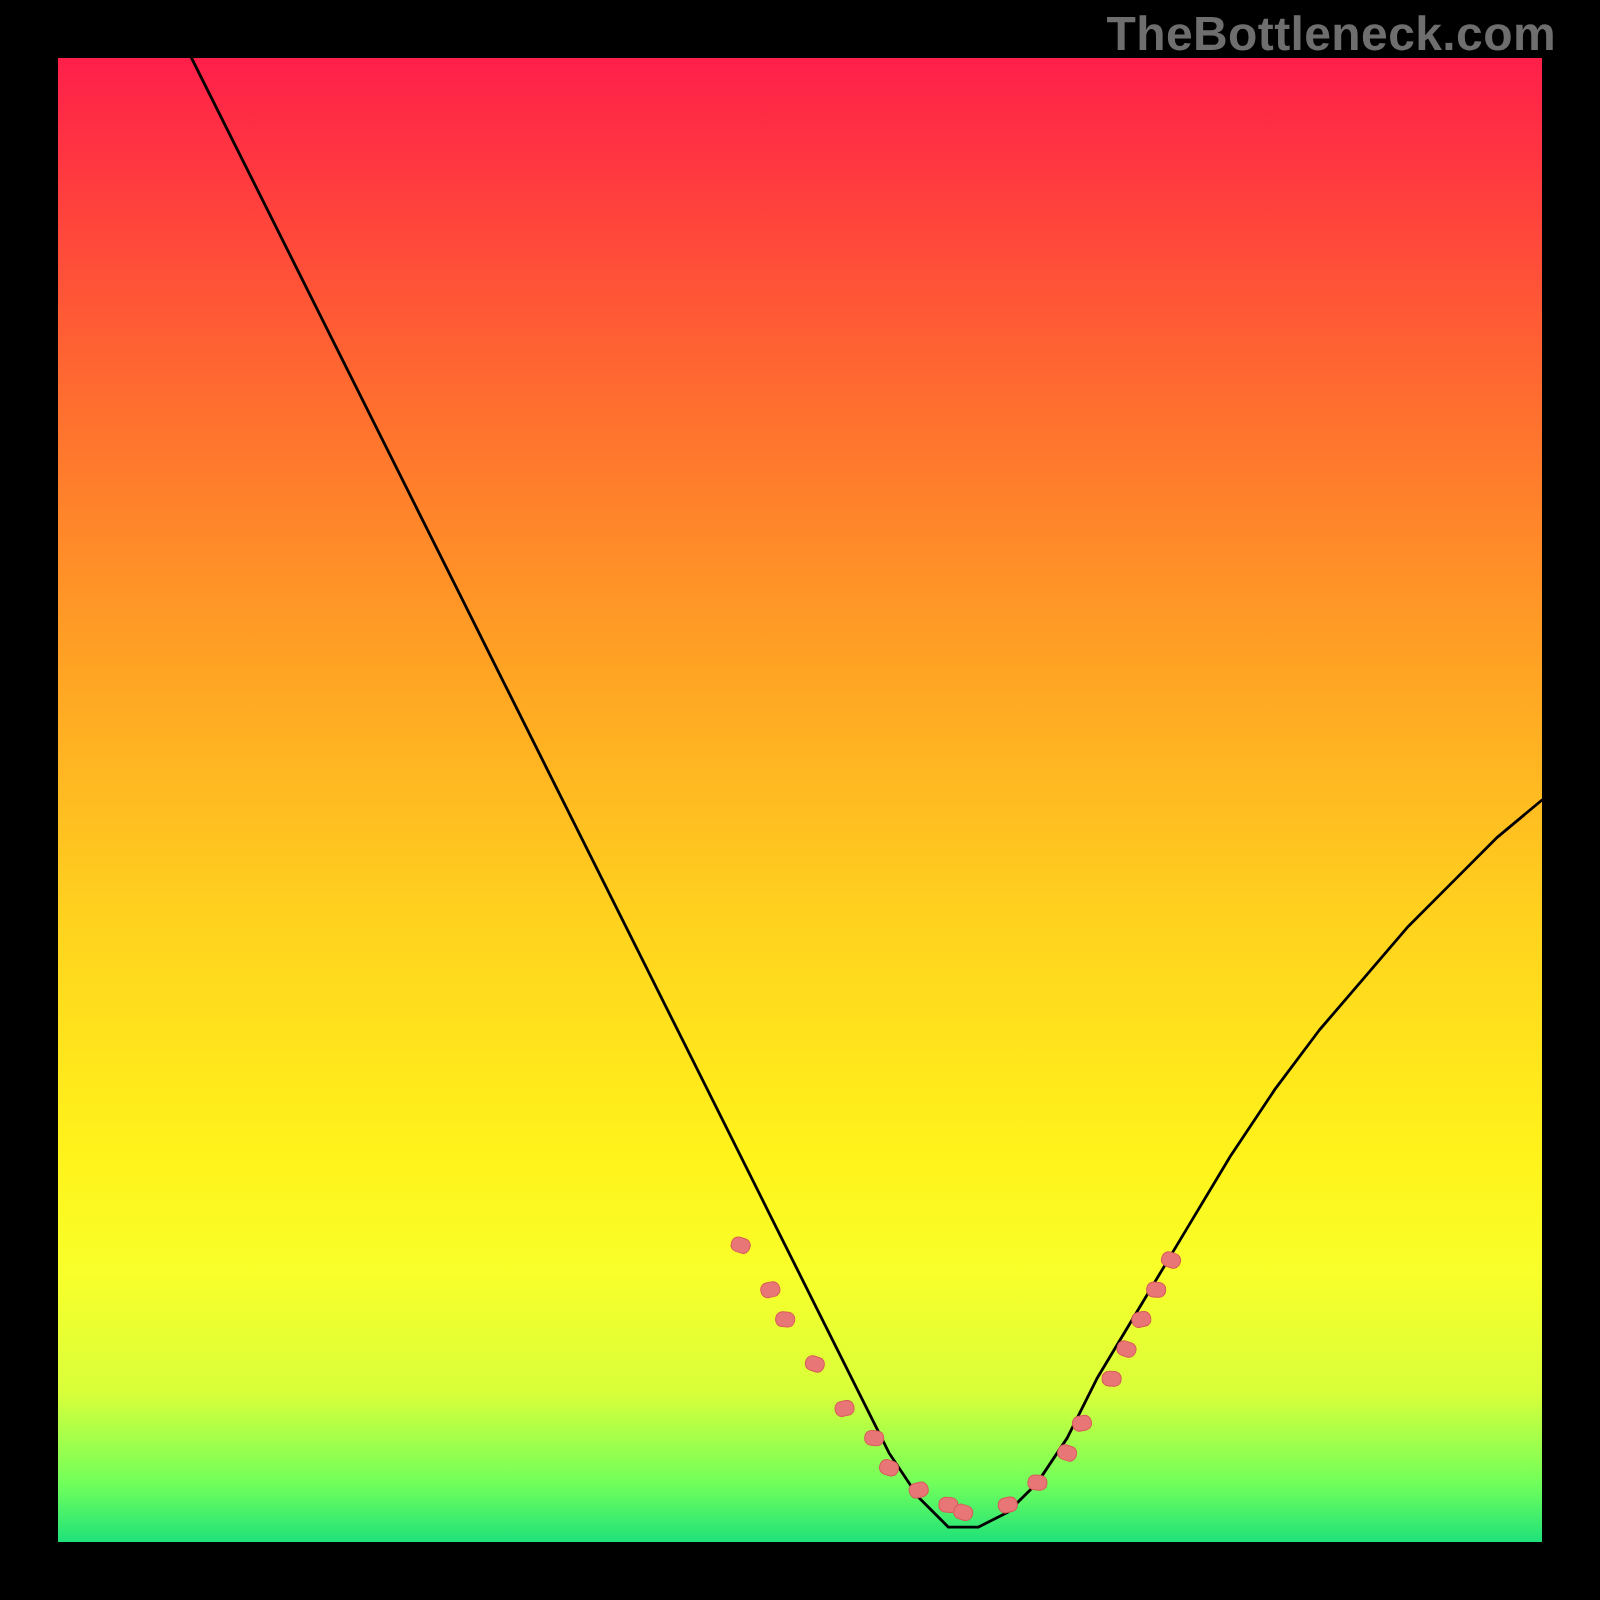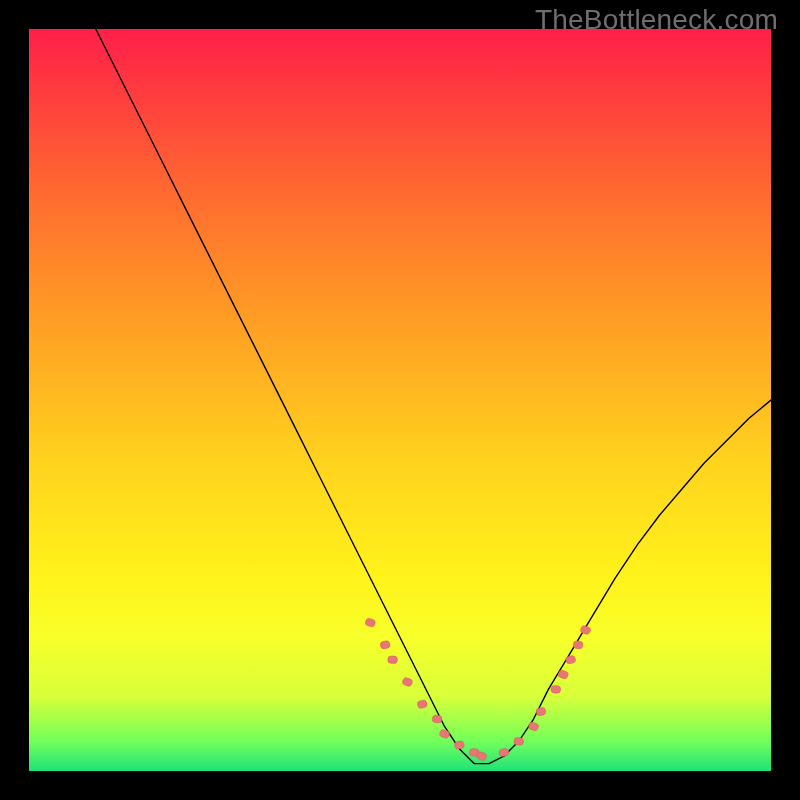--- a/index.html
+++ b/index.html
@@ -14,22 +14,22 @@
     position: relative;
     width: 800px;
     height: 800px;
     background: #000;
   }
   .watermark {
     position: absolute;
     top: 4px;
     right: 22px;
     color: #6e6e6e;
-    font-size: 28px;
-    font-weight: 400;
+    font-size: 24px;
+    font-weight: 700;
     letter-spacing: 0.2px;
     z-index: 3;
   }
   .plot-area {
     position: absolute;
     left: 29px;
     top: 29px;
     width: 742px;
     height: 742px;
     overflow: hidden;

